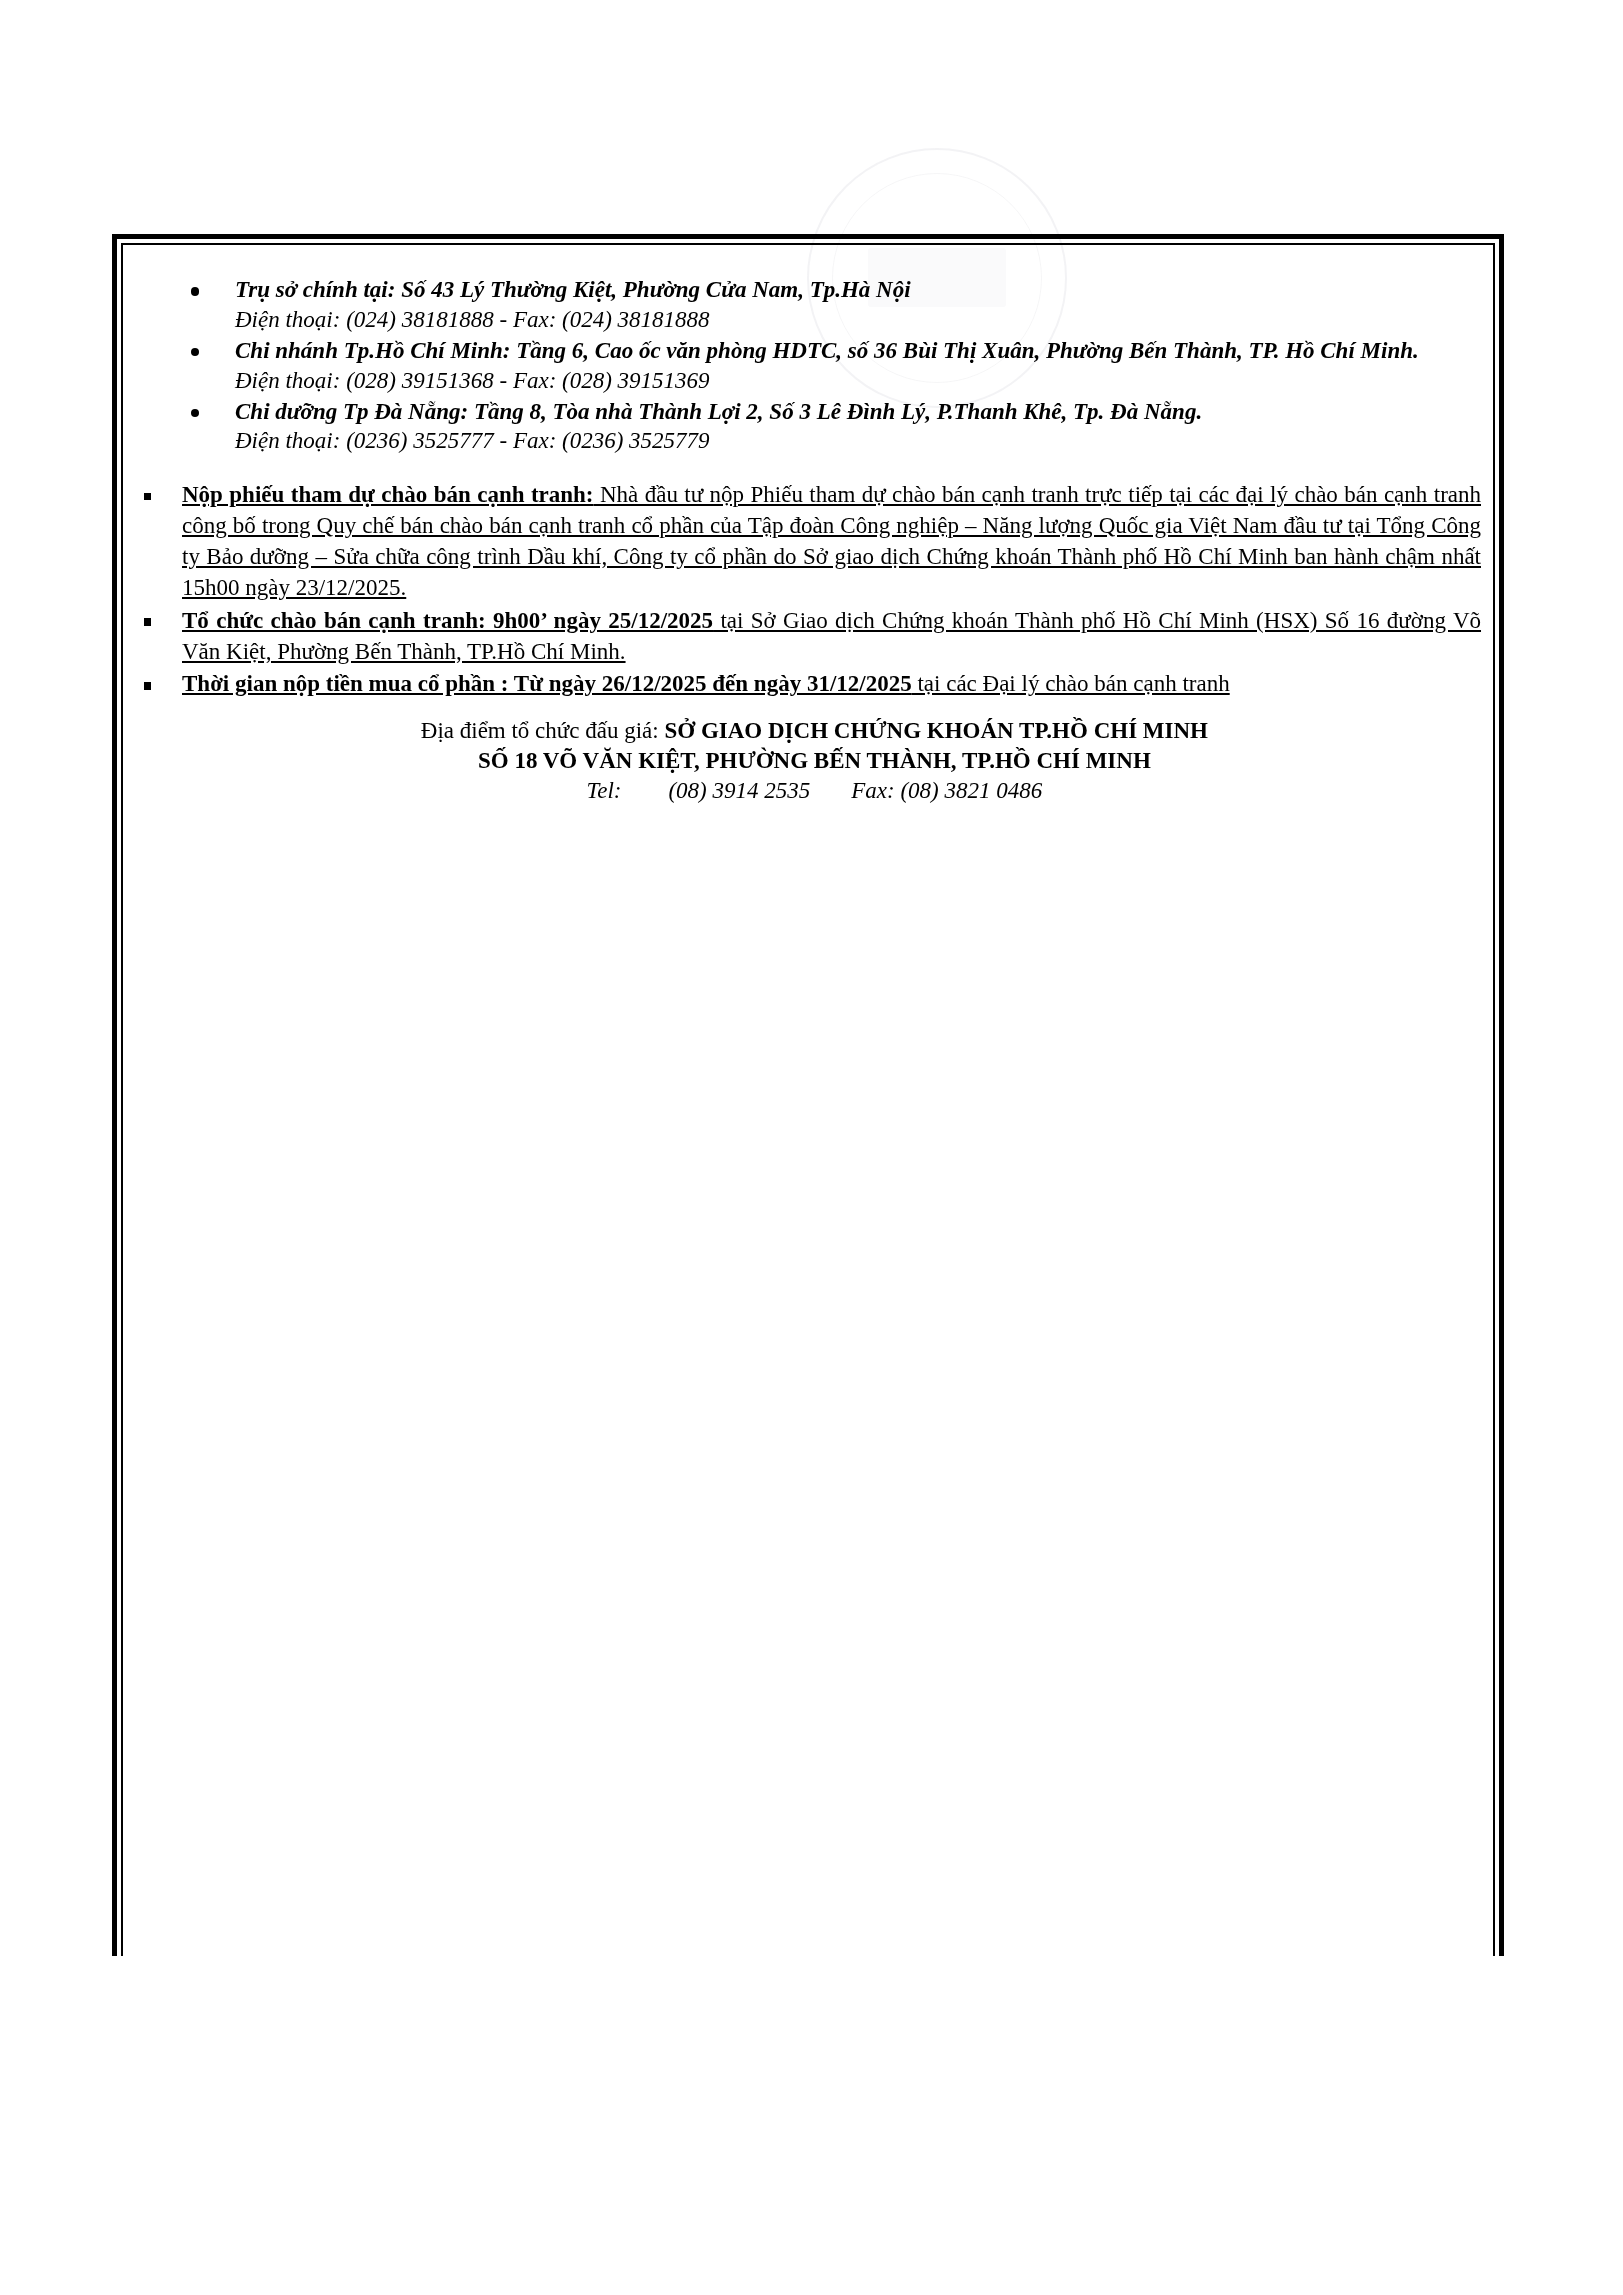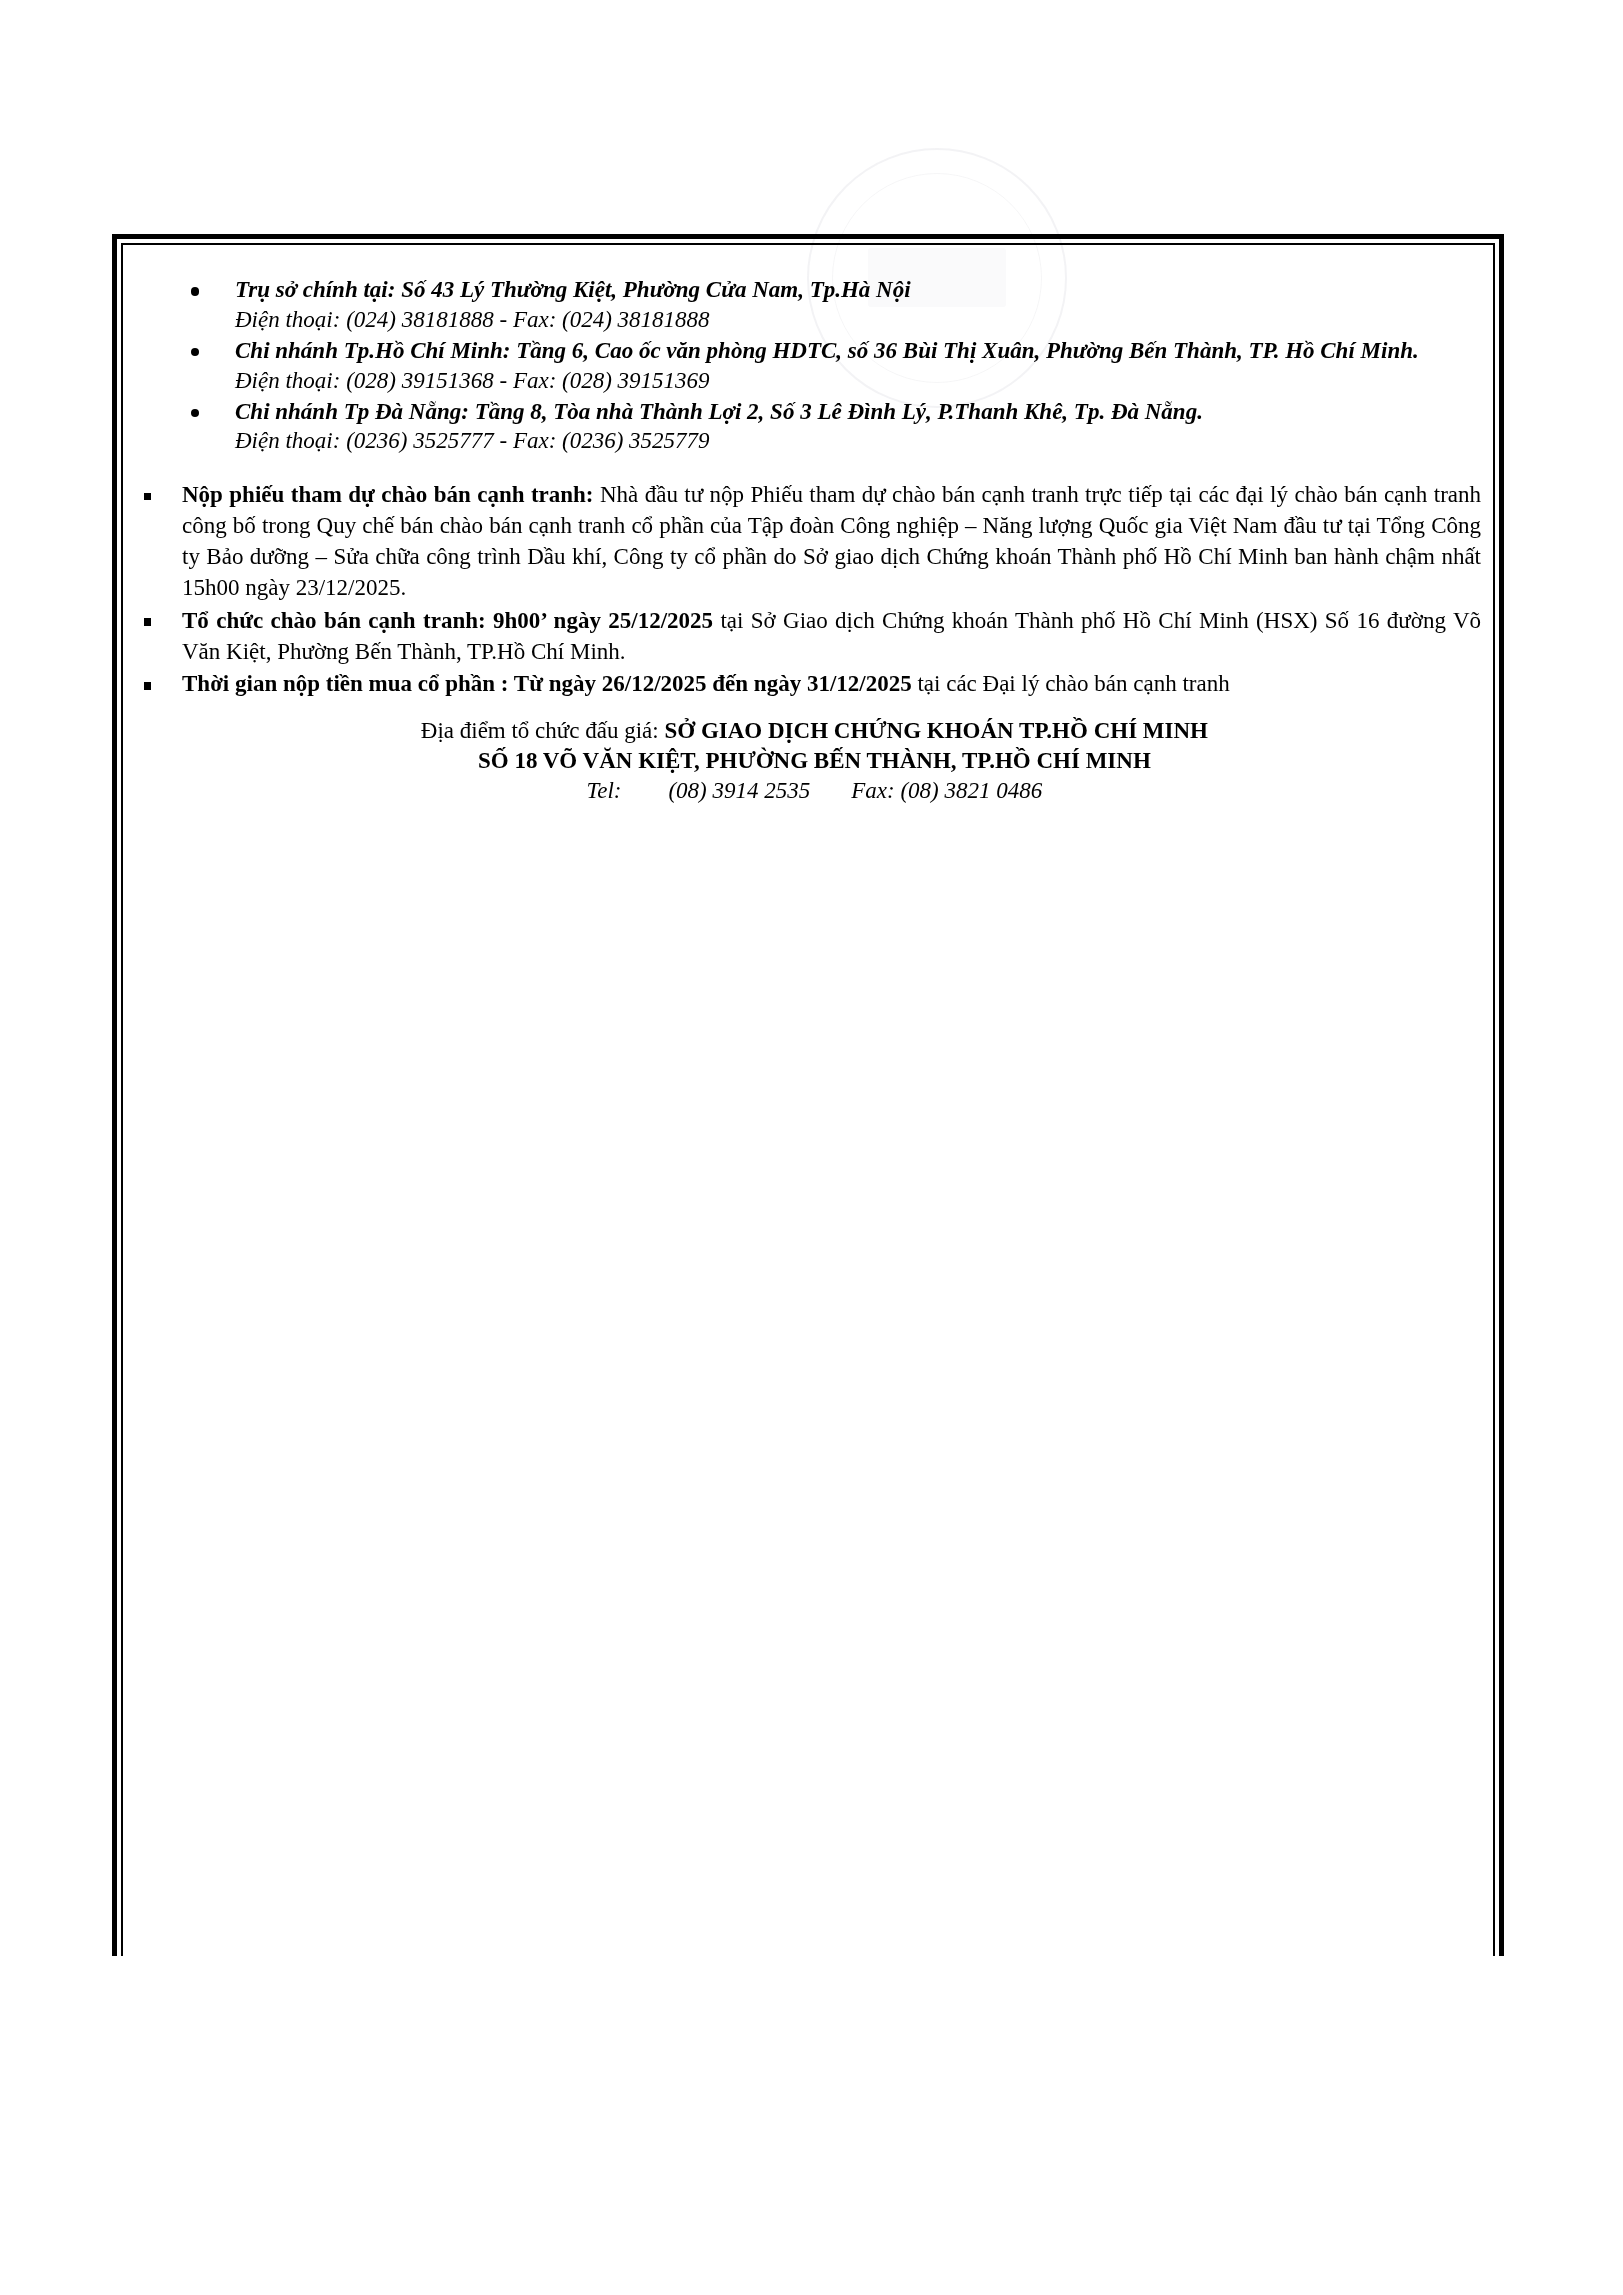--- a/index.html
+++ b/index.html
@@ -124,20 +124,21 @@
     margin: 23.6px 0 0 0;
     padding: 0;
     font-size: 23px;
     line-height: 1.345;
   }
   .proc-item {
     position: relative;
     padding-left: 49px;
     margin: 0 0 2px 0;
     text-align: justify;
+    text-decoration: underline;
   }
   .proc-item .bullet-square {
     position: absolute;
     left: 10.8px;
     top: 12.8px;
     width: 7.4px;
     height: 7.4px;
     background: #000000;
   }
   .proc-item b {
@@ -190,21 +191,21 @@
       </li>
 
       <li class="addr-item">
         <span class="bullet-dot"></span>
         <span class="addr-head"><span class="lead">Chi nhánh Tp.Hồ Chí Minh:</span><span class="rest"> Tầng 6, Cao ốc văn phòng HDTC, số 36 Bùi Thị Xuân, Phường Bến Thành, TP. Hồ Chí Minh.</span></span>
         <span class="addr-sub">Điện thoại: (028) 39151368 - Fax: (028) 39151369</span>
       </li>
 
       <li class="addr-item">
         <span class="bullet-dot"></span>
-        <span class="addr-head"><span class="lead">Chi nhánh Tp Đà Nẵng:</span><span class="rest"> Tầng 8, Tòa nhà Thành Lợi 2, Số 3 Lê Đình Lý, P.Thanh Khê, Tp. Đà Nẵng.</span></span>
+        <span class="addr-head"><span class="lead">Chi dưỡng Tp Đà Nẵng:</span><span class="rest"> Tầng 8, Tòa nhà Thành Lợi 2, Số 3 Lê Đình Lý, P.Thanh Khê, Tp. Đà Nẵng.</span></span>
         <span class="addr-sub">Điện thoại: (0236) 3525777 - Fax: (0236) 3525779</span>
       </li>
 
     </ul>
 
     <ul class="proc-list">
 
       <li class="proc-item">
         <span class="bullet-square"></span><b>Nộp phiếu tham dự chào bán cạnh tranh:</b><span> Nhà đầu tư nộp Phiếu tham dự chào bán cạnh tranh trực tiếp tại các đại lý chào bán cạnh tranh công bố trong Quy chế bán chào bán cạnh tranh cổ phần của Tập đoàn Công nghiệp – Năng lượng Quốc gia Việt Nam đầu tư tại Tổng Công ty Bảo dưỡng – Sửa chữa công trình Dầu khí, Công ty cổ phần do Sở giao dịch Chứng khoán Thành phố Hồ Chí Minh ban hành chậm nhất 15h00 ngày 23/12/2025.</span>
       </li>

